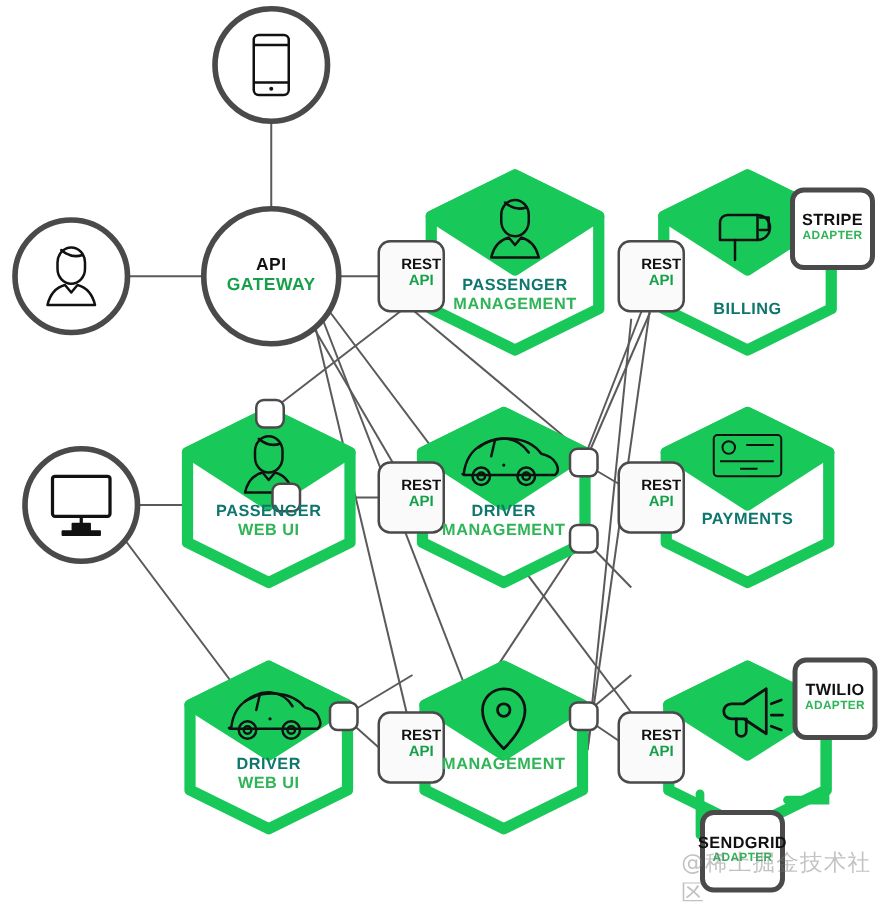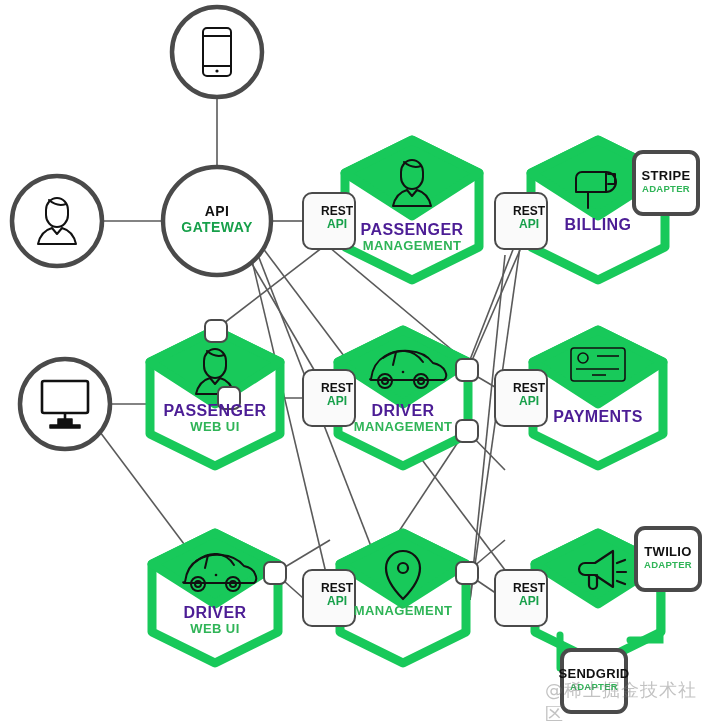--- a/index.html
+++ b/index.html
@@ -3,21 +3,21 @@
 <meta charset="utf-8">
 <style>
   html,body{margin:0;padding:0;background:#ffffff;}
   body{width:711px;height:725px;overflow:hidden;
        font-family:"Liberation Sans","DejaVu Sans",sans-serif;}
   #stage{position:relative;width:711px;height:725px;background:#fff;}
   svg#diagram{position:absolute;left:0;top:0;width:711px;height:725px;}
 
   .lbl{position:absolute;text-align:center;pointer-events:none;}
   .hexlabel{width:160px;line-height:1.12;}
-  .hexlabel .t1{font-size:16px;font-weight:bold;color:#4c1d95;letter-spacing:.4px;display:block;}
+  .hexlabel .t1{font-size:13px;font-weight:bold;color:#0f766e;letter-spacing:.4px;display:block;}
   .hexlabel .t2{font-size:13px;font-weight:bold;color:#2FB457;letter-spacing:.4px;display:block;}
 
   .restlabel{width:68px;line-height:1.1;}
   .restlabel .t1{font-size:12px;font-weight:bold;color:#111;display:block;}
   .restlabel .t2{font-size:12px;font-weight:bold;color:#17A04A;display:block;}
 
   .adplabel{width:72px;line-height:1.15;}
   .adplabel .t1{font-size:13px;font-weight:bold;color:#111;letter-spacing:.3px;display:block;}
   .adplabel .t2{font-size:9.5px;font-weight:bold;color:#2FB457;letter-spacing:.3px;display:block;}
 
@@ -239,21 +239,21 @@
   <div class="lbl gwlabel" style="left:162px;top:203px;">
     <span class="t1">API</span>
     <span class="t2">GATEWAY</span>
   </div>
 
   <div class="lbl hexlabel" style="left:332px;top:221px;">
     <span class="t1">PASSENGER</span>
     <span class="t2">MANAGEMENT</span>
   </div>
 
-  <div class="lbl hexlabel" style="left:518px;top:216px;">
+  <div class="lbl hexlabel" style="left:518px;top:240px;">
     <span class="t1">BILLING</span>
     <span class="t2"></span>
   </div>
 
   <div class="lbl hexlabel" style="left:135px;top:402px;">
     <span class="t1">PASSENGER</span>
     <span class="t2">WEB UI</span>
   </div>
 
   <div class="lbl hexlabel" style="left:323px;top:402px;">

